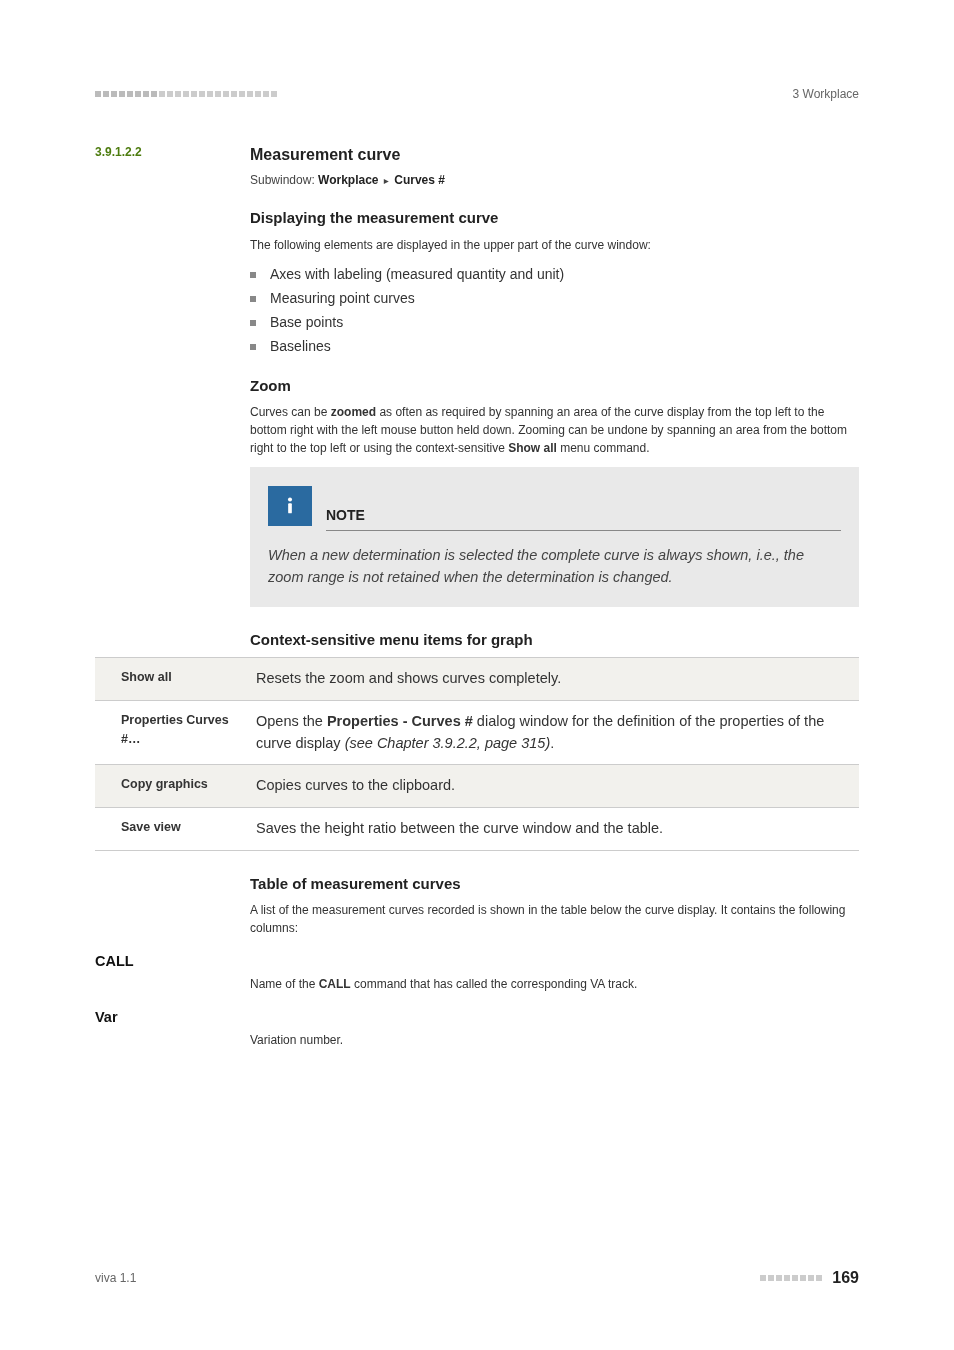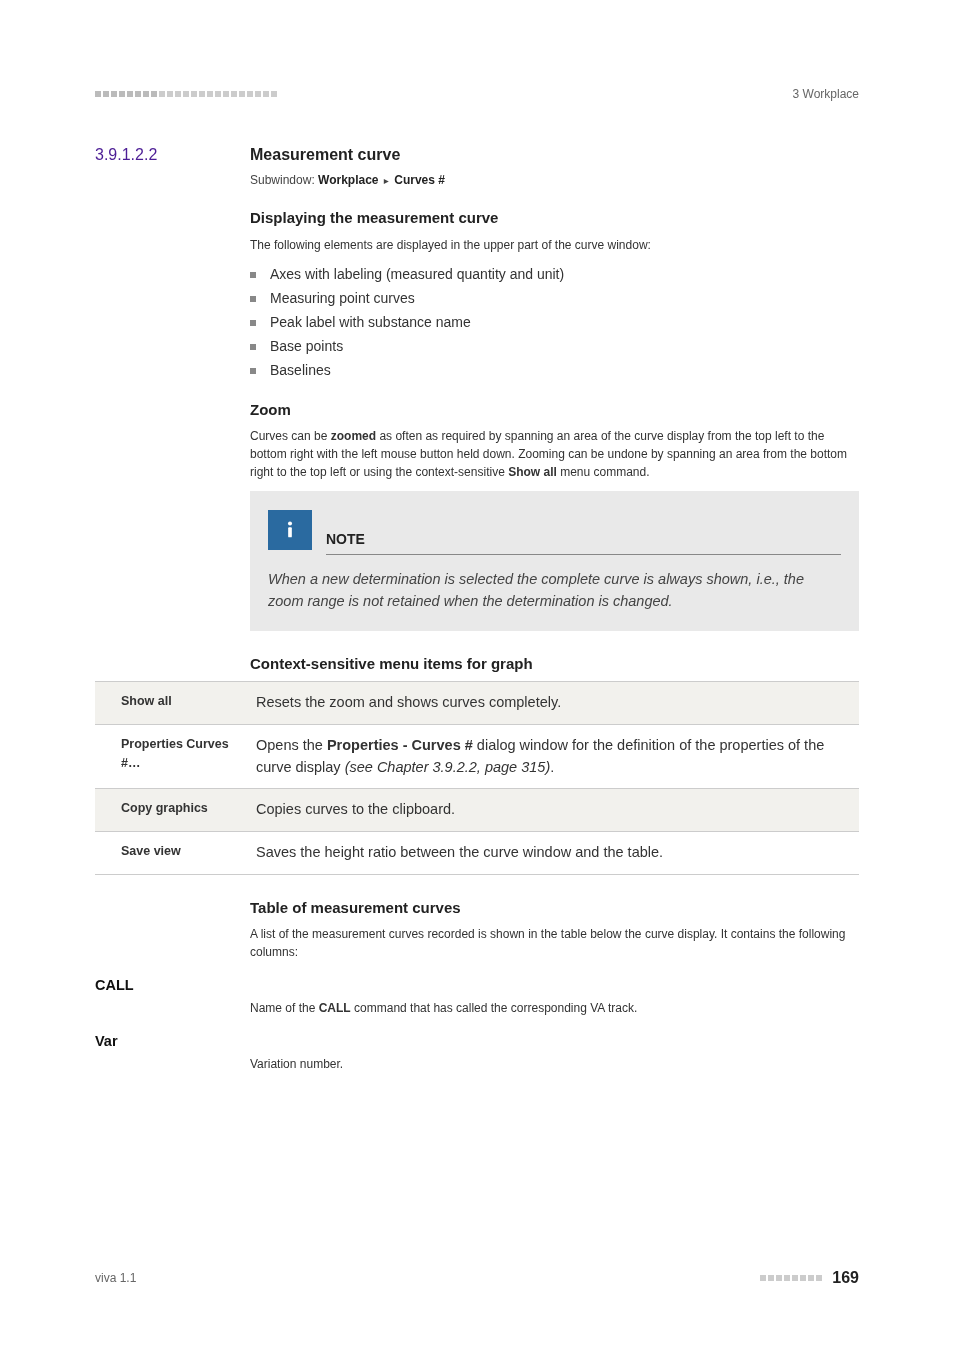--- a/index.html
+++ b/index.html
@@ -23,25 +23,25 @@
     font-size: 12px;
     color: #666;
     text-align: right;
   }
   .header-dots { display: flex; gap: 2px; }
   .header-dots span { width: 6px; height: 6px; background: #ccc; display: inline-block; }
   .header-dots span:nth-child(-n+8) { background: #bbb; }
 
   .section-num-row { display: flex; margin-bottom: 4px; }
   .section-num {
-    font-weight: 400;
-    font-size: 16px;
+    font-weight: 700;
+    font-size: 12px;
     width: 155px;
     flex-shrink: 0;
-    color: #4c1d95;
+    color: #4d7c0f;
   }
   .section-title { font-weight: 800; font-size: 16px; color: #222; }
 
   .indented { margin-left: 155px; }
 
   .subwindow {
     font-size: 12px;
     color: #444;
     margin-bottom: 18px;
   }
@@ -179,24 +179,20 @@
     <div class="para">The following elements are displayed in the upper part of the curve window:</div>
 
     <ul class="bullets">
       <li>
           <span class="sq"></span>
           <span>Axes with labeling (measured quantity and unit)</span>
         </li>
       <li>
           <span class="sq"></span>
           <span>Measuring point curves</span>
-        </li>
-      <li>
-          <span class="sq"></span>
-          <span>Peak label with substance name</span>
         </li>
       <li>
           <span class="sq"></span>
           <span>Base points</span>
         </li>
       <li>
           <span class="sq"></span>
           <span>Baselines</span>
         </li>
     </ul>

